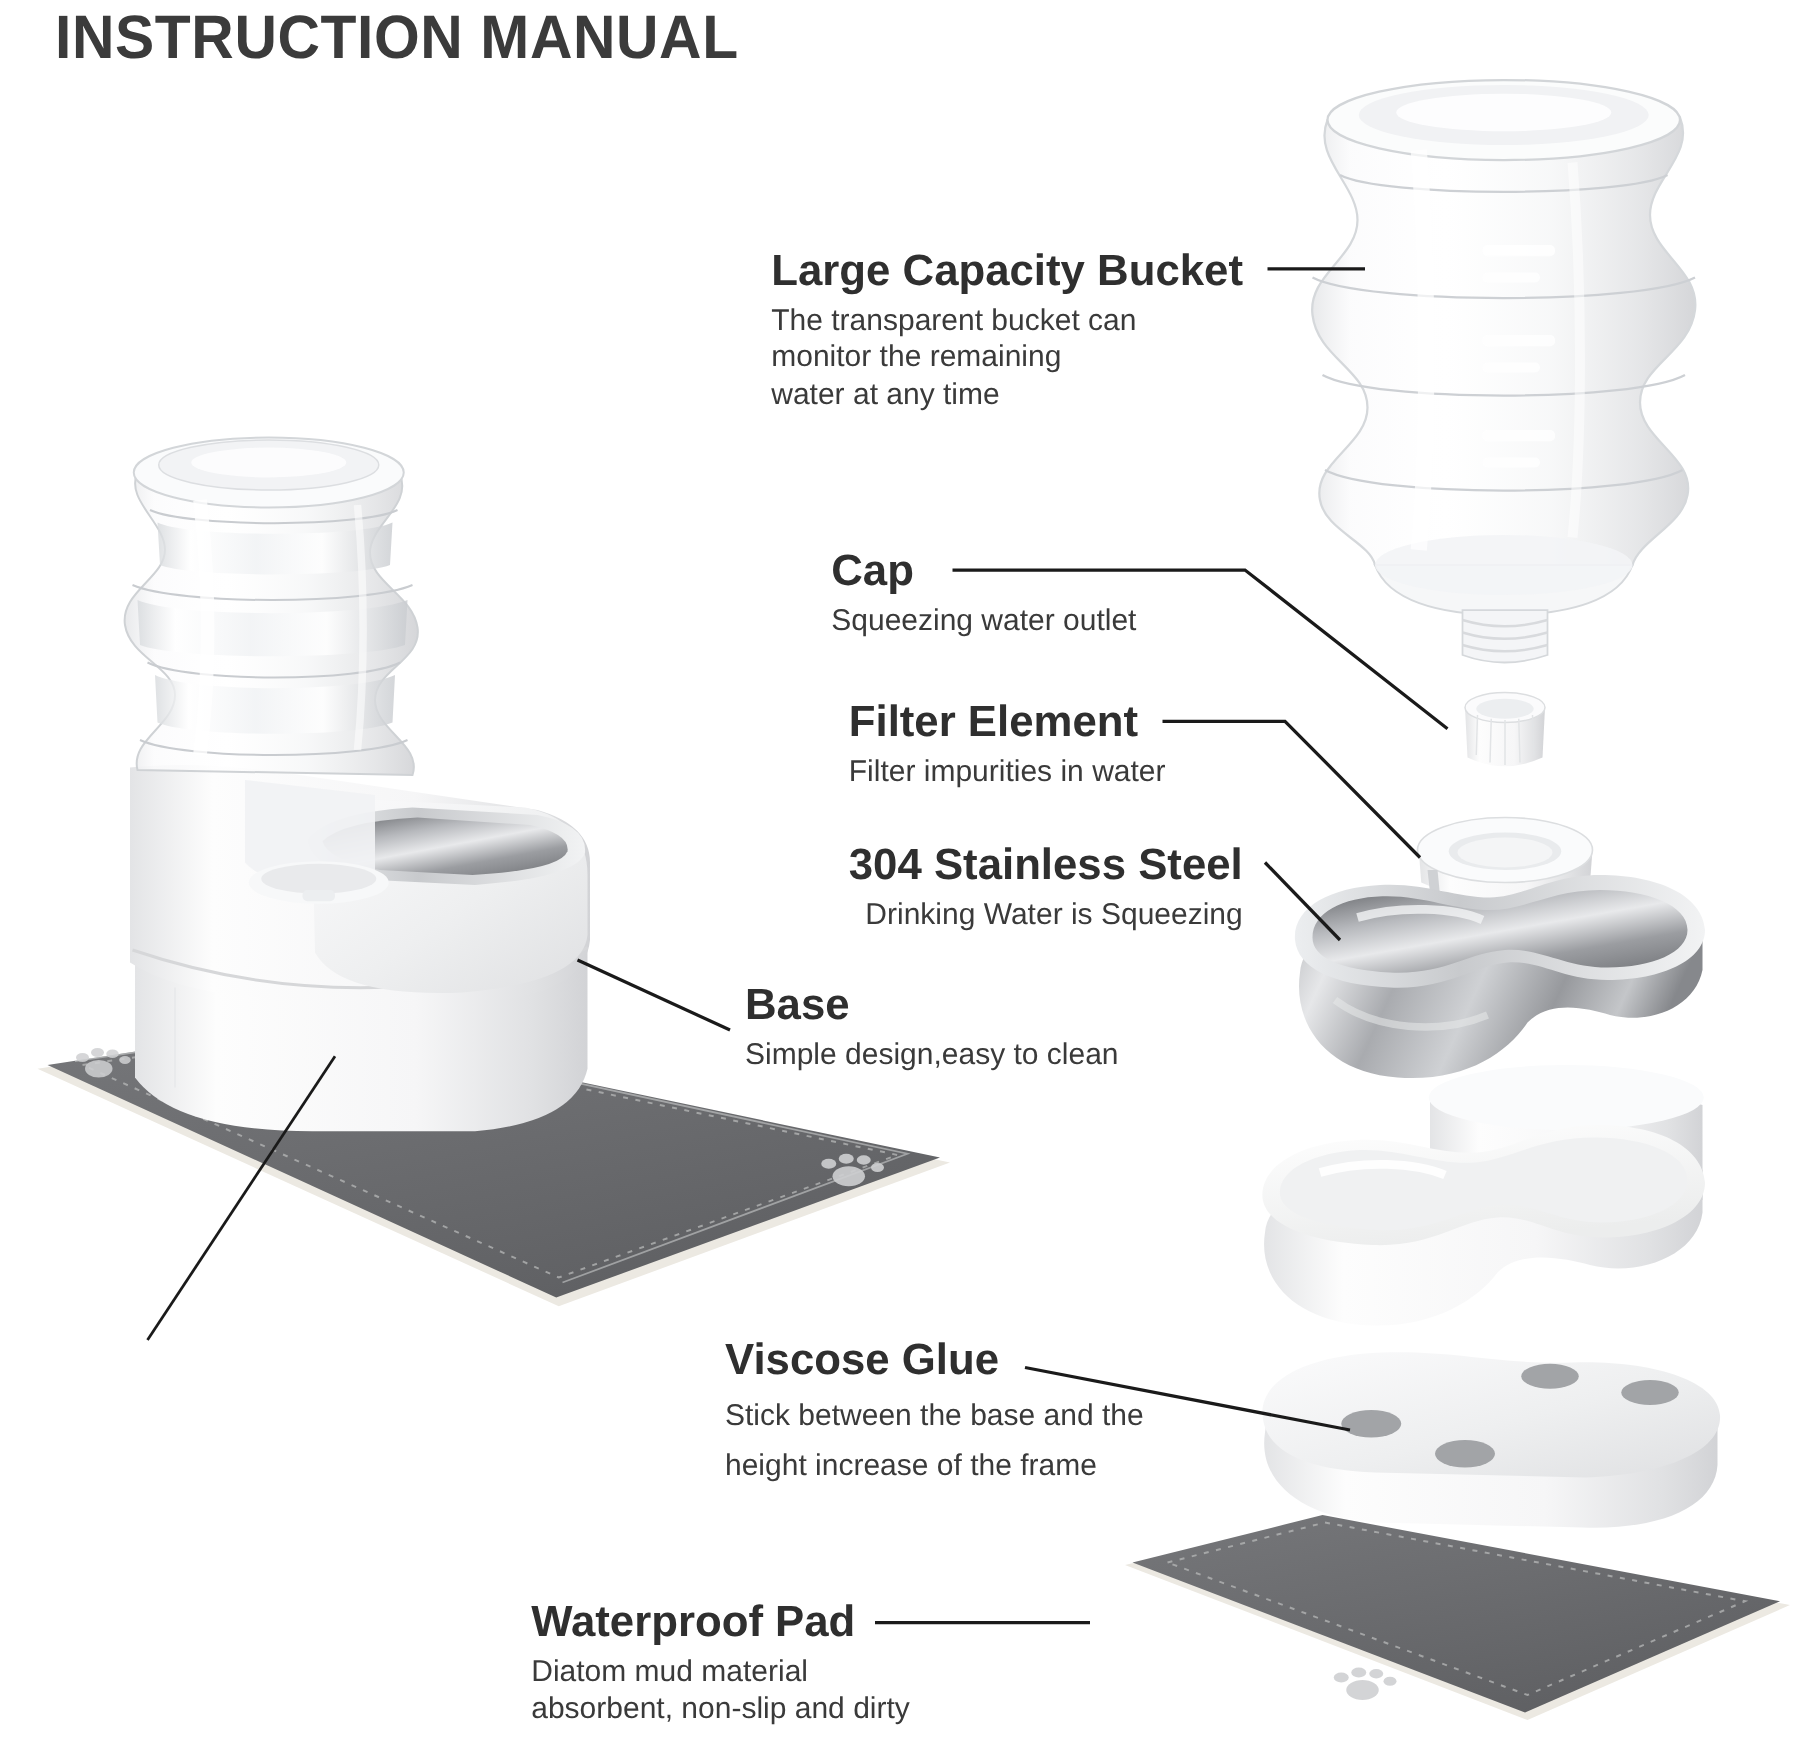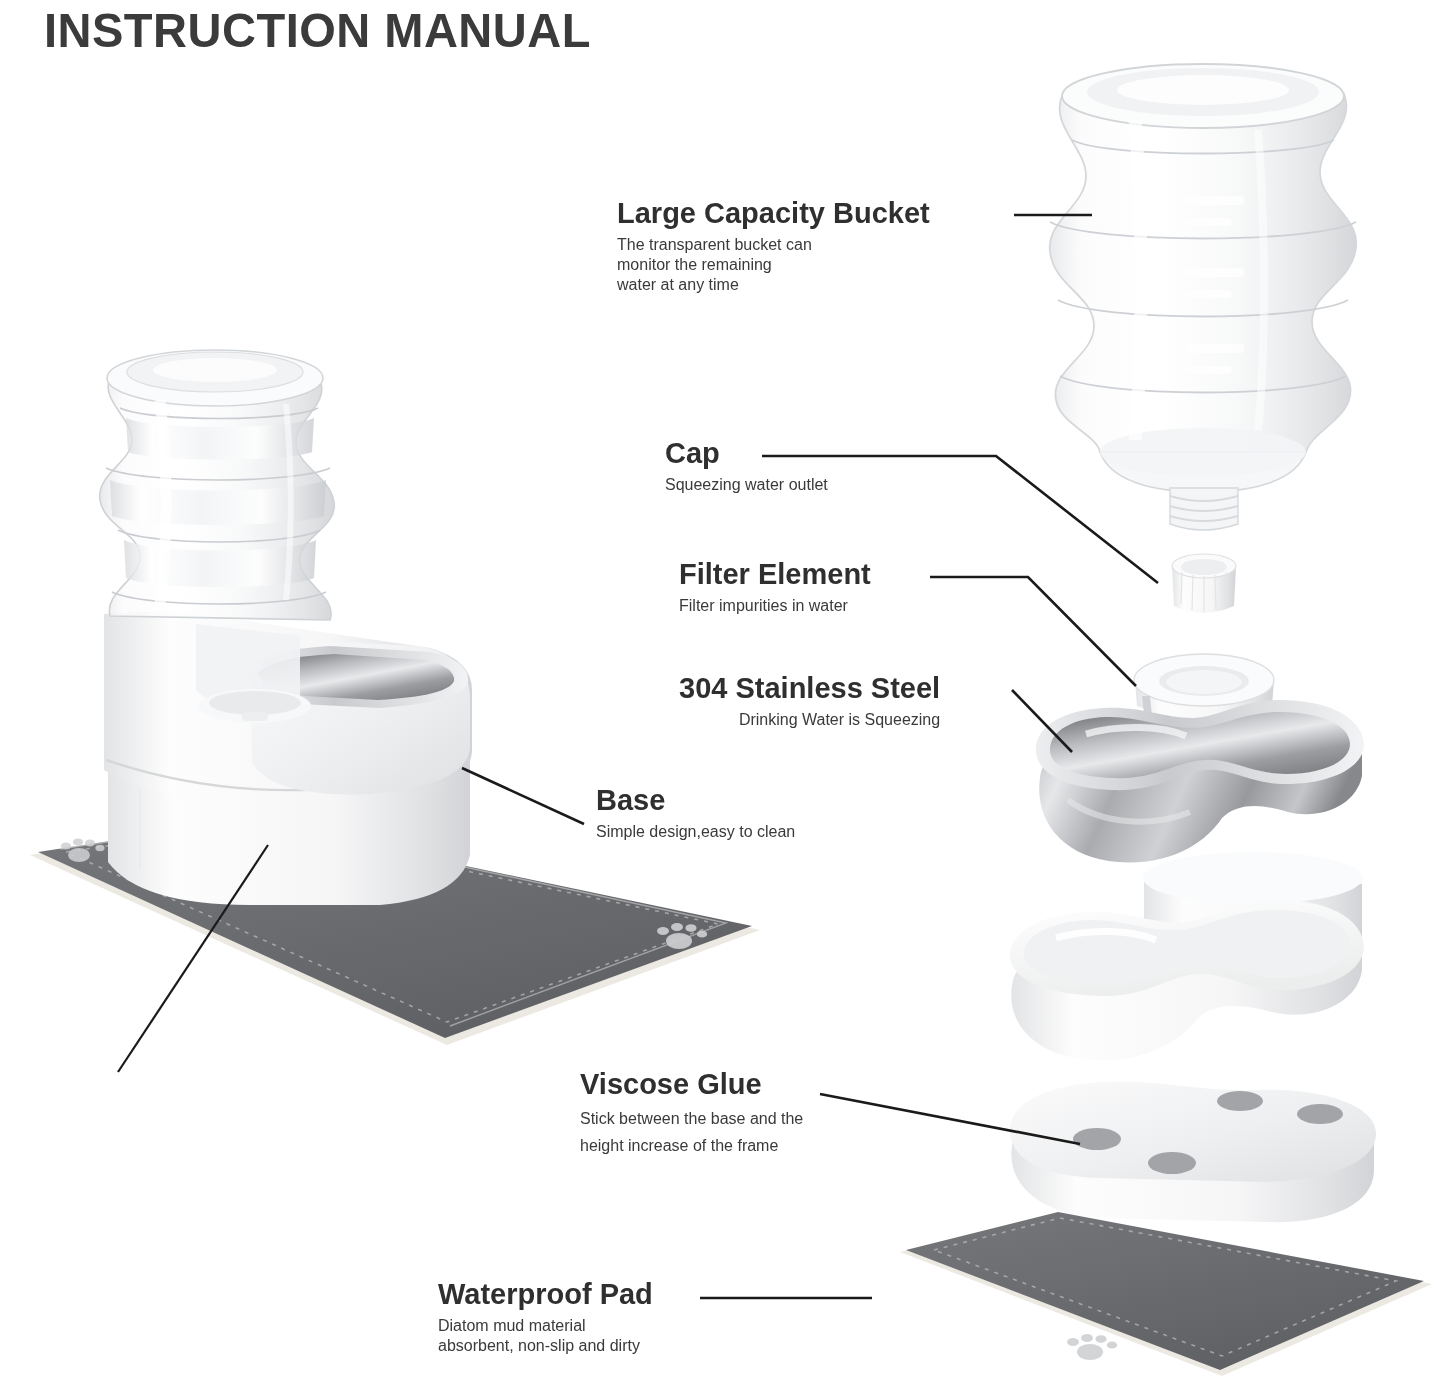--- a/index.html
+++ b/index.html
@@ -41,22 +41,22 @@
     white-space: nowrap;
     line-height: 1.12;
   }
   .callout .desc {
     font-size: 22px;
     color: #3a3a3a;
     line-height: 1.22;
     margin-top: 6px;
   }
   .callout .desc div { white-space: nowrap; }
-  .callout.wide .head { font-size: 29px; }
-  .callout.wide .desc { font-size: 16px; }
+  .callout.wide .head { font-size: 35px; }
+  .callout.wide .desc { font-size: 24px; }
   .callout.loose .desc { line-height: 1.65; }
 
   
   svg.layer {
     position: absolute; left: 0; top: 0;
     width: 1445px; height: 1393px;
     overflow: visible;
   }
   svg.art { z-index: 1; }
   svg.leaders { z-index: 5; }
@@ -452,21 +452,21 @@
 
 
   <div class="callout wide loose" style="left:580px; top:1068px;">
     <div class="head">Viscose Glue</div>
     <div class="desc">
       <div>Stick between the base and the</div>
       <div>height increase of the frame</div>
     </div>
   </div>
 
-  <div class="callout wide" style="left:438px; top:1278px;">
+  <div class="callout wide" style="left:425px; top:1278px;">
     <div class="head">Waterproof Pad</div>
     <div class="desc">
       <div>Diatom mud material</div>
       <div>absorbent, non-slip and dirty</div>
     </div>
   </div>
 
 </div>
 
 </body></html>

